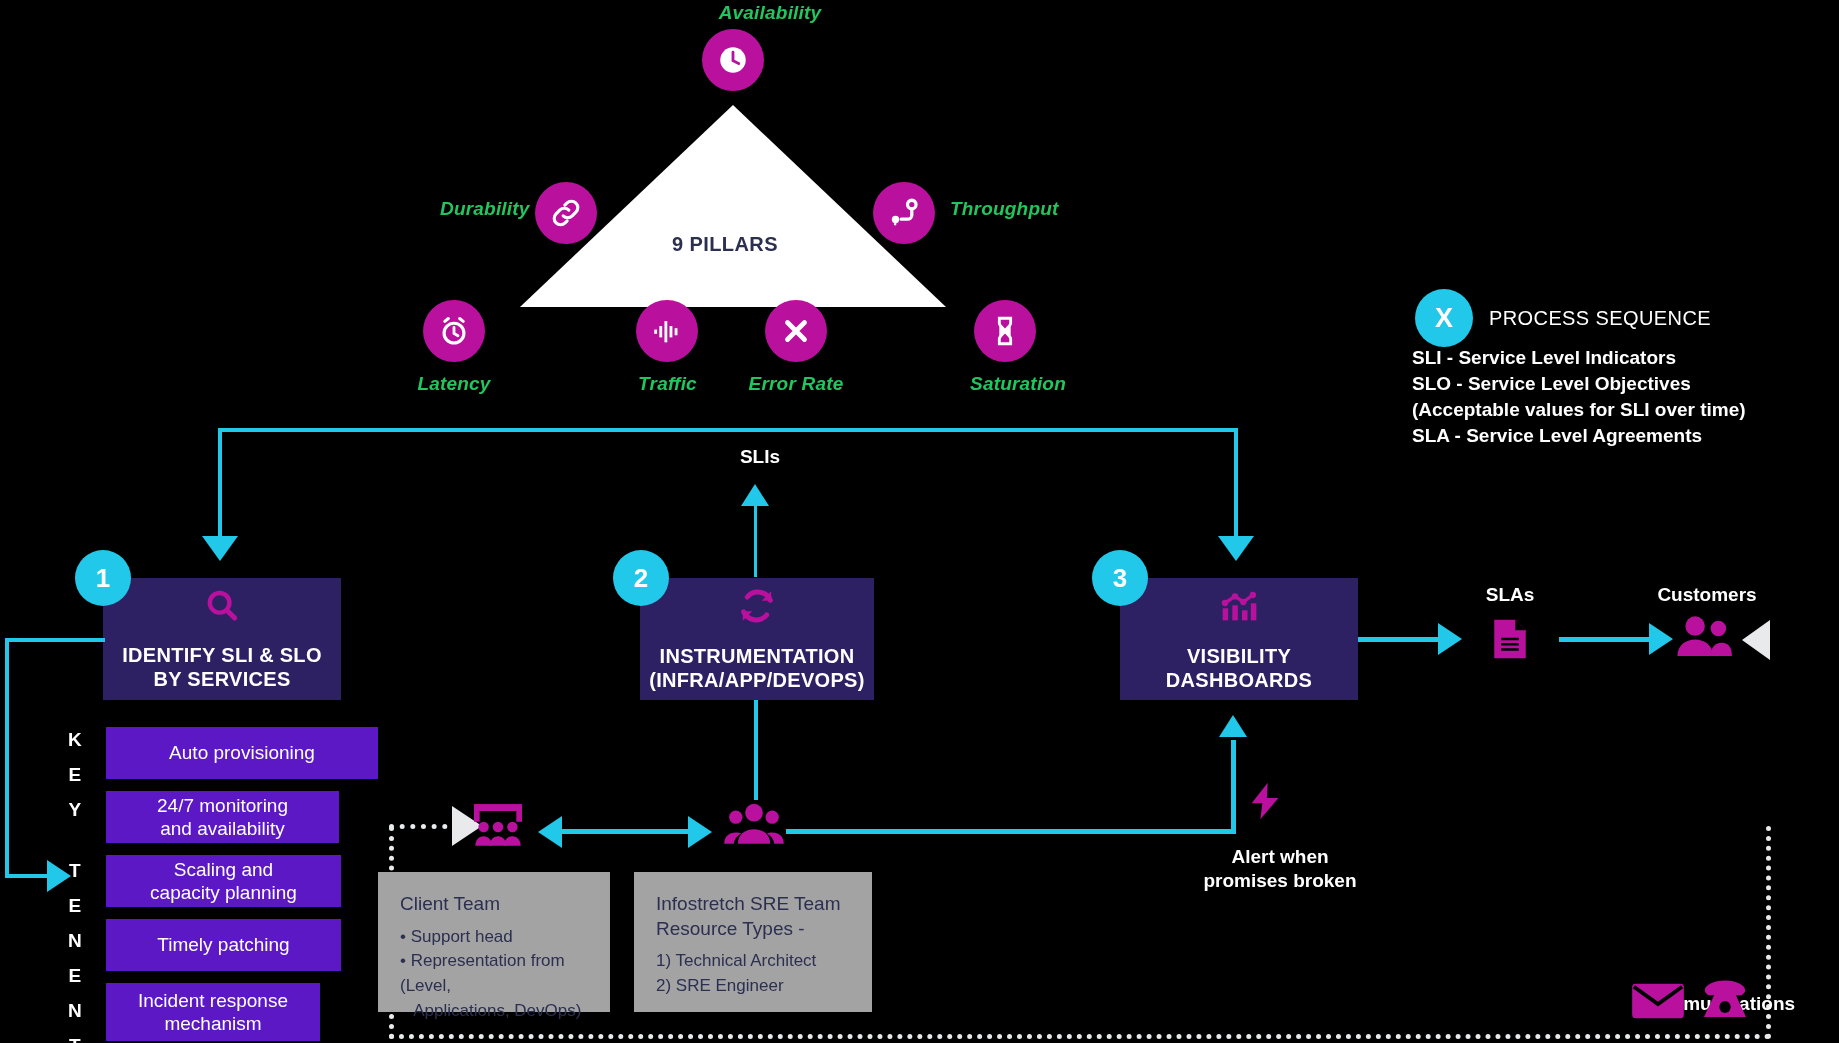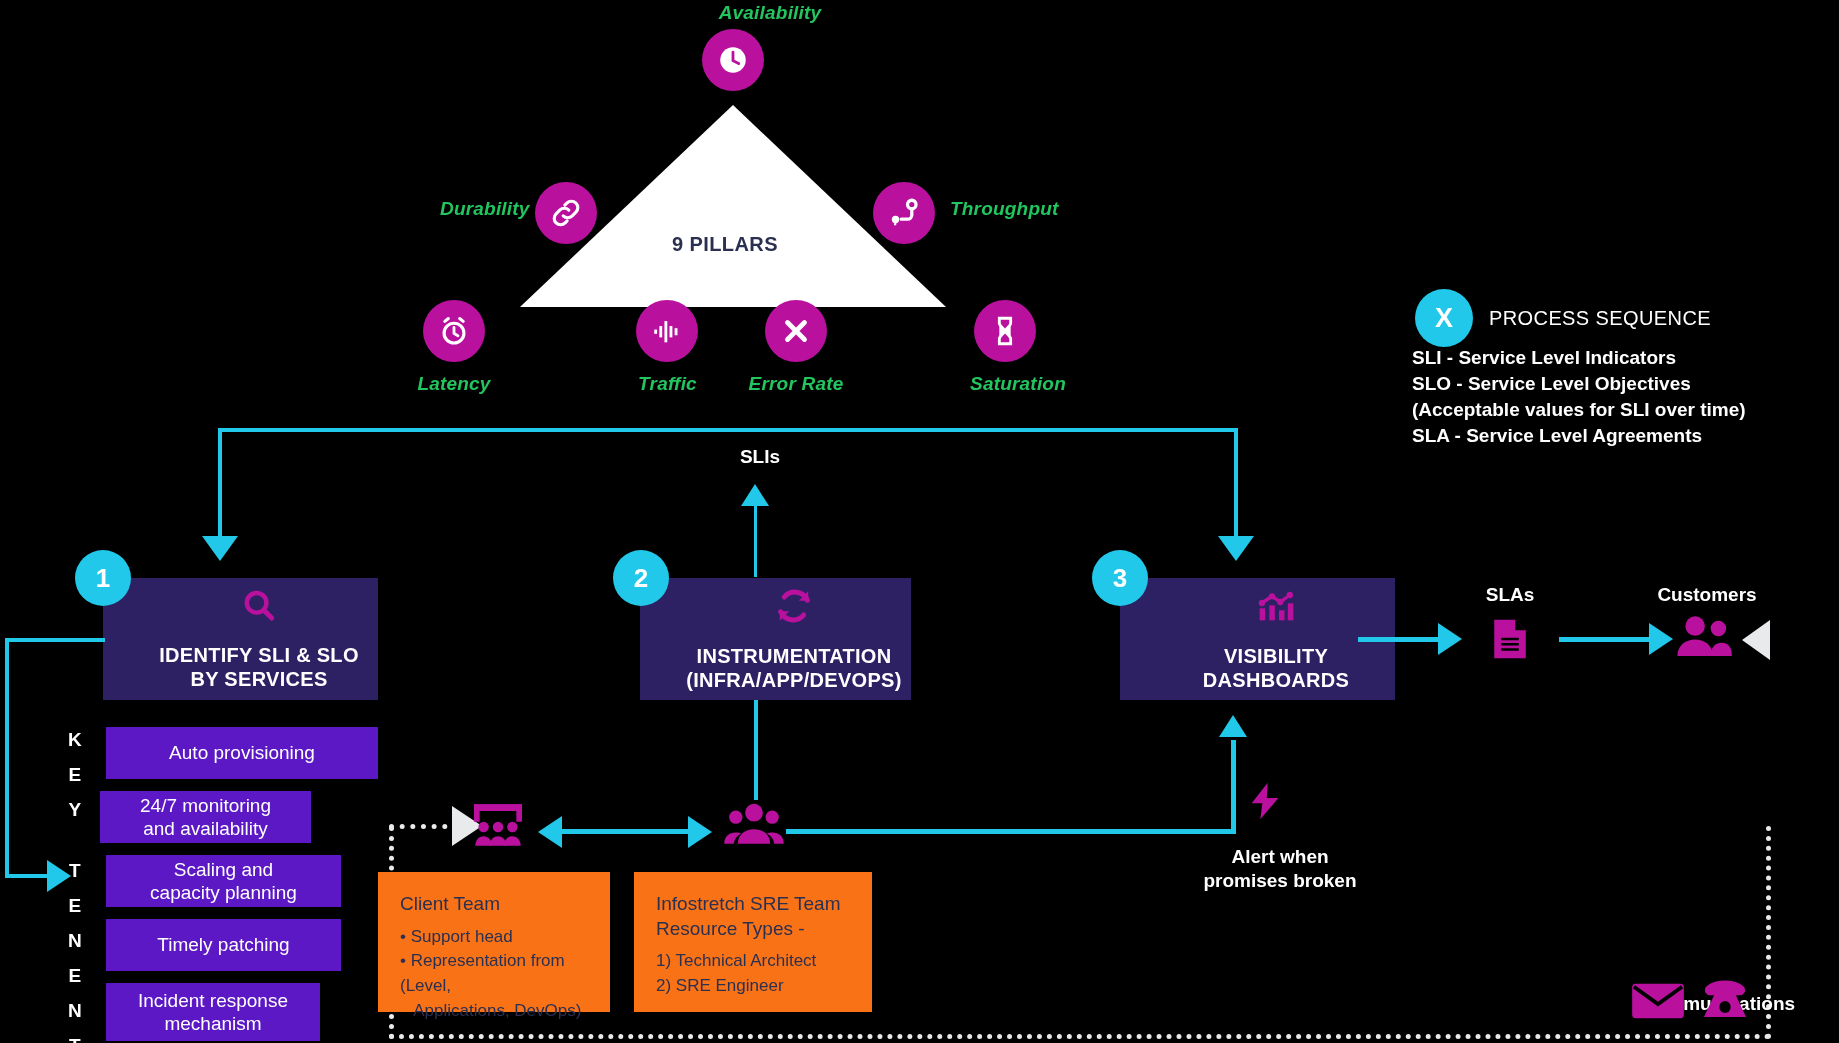--- a/index.html
+++ b/index.html
@@ -23,37 +23,37 @@
 
   
   .seq-circle{width:58px;height:58px;border-radius:50%;background:#22c8ea;
               display:flex;align-items:center;justify-content:center;
               font-size:27px;font-weight:700;color:#fff;}
   .seq-title{font-size:20px;font-weight:400;letter-spacing:.4px;white-space:nowrap;}
   .legend-line{font-size:19px;font-weight:700;line-height:1.1;white-space:nowrap;}
 
   
   .step-box{background:#2e2163;display:flex;flex-direction:column;
-            align-items:center;justify-content:center;padding-left:37px;}
+            align-items:center;justify-content:center;}
   .step-box svg{fill:#b9119e;}
   .step-title{font-size:20px;font-weight:700;line-height:1.22;text-align:center;
               letter-spacing:.3px;margin-top:14px;}
   .num-circle{width:56px;height:56px;border-radius:50%;background:#22c8ea;
               display:flex;align-items:center;justify-content:center;
               font-size:26px;font-weight:700;color:#fff;z-index:5;}
 
   
   .tenet{background:#5b18c4;color:#fff;font-size:19px;line-height:1.22;
          display:flex;align-items:center;justify-content:center;text-align:center;}
   .key-letters{display:flex;flex-direction:column;align-items:center;
                font-size:19px;font-weight:700;line-height:1;}
   .key-letters span{margin-bottom:16px;}
 
   
-  .card{background:#f97316;color:#2b2f50;padding:20px 22px;box-sizing:border-box;}
+  .card{background:#a3a3a3;color:#2b2f50;padding:20px 22px;box-sizing:border-box;}
   .card-title{font-size:19px;line-height:1.3;margin-bottom:8px;}
   .card-line{font-size:17px;line-height:1.45;}
 
   
   .cy{background:#22c8ea;}
   .arrow-r{width:0;height:0;border-top:16px solid transparent;
            border-bottom:16px solid transparent;border-left:24px solid #22c8ea;}
   .arrow-l{width:0;height:0;border-top:16px solid transparent;
            border-bottom:16px solid transparent;border-right:24px solid #22c8ea;}
   .arrow-d{width:0;height:0;border-left:18px solid transparent;
@@ -202,21 +202,21 @@
     <span>N</span>
   <span>E</span>
     <span>N</span>
     <span>T</span>
 
 </div>
 
 <div class="abs tenet" style="left:106px;top:727px;width:272px;height:52px;">
   <span>Auto provisioning</span>
 </div>
-<div class="abs tenet" style="left:100px;top:791px;width:211px;height:52px;white-space:pre-line;">
+<div class="abs tenet" style="left:106px;top:791px;width:233px;height:52px;white-space:pre-line;">
   <span>24/7 monitoring
 and availability</span>
 </div>
 <div class="abs tenet" style="left:106px;top:855px;width:235px;height:52px;white-space:pre-line;">
   <span>Scaling and
 capacity planning</span>
 </div>
 <div class="abs tenet" style="left:106px;top:919px;width:235px;height:52px;">
   <span>Timely patching</span>
 </div>

